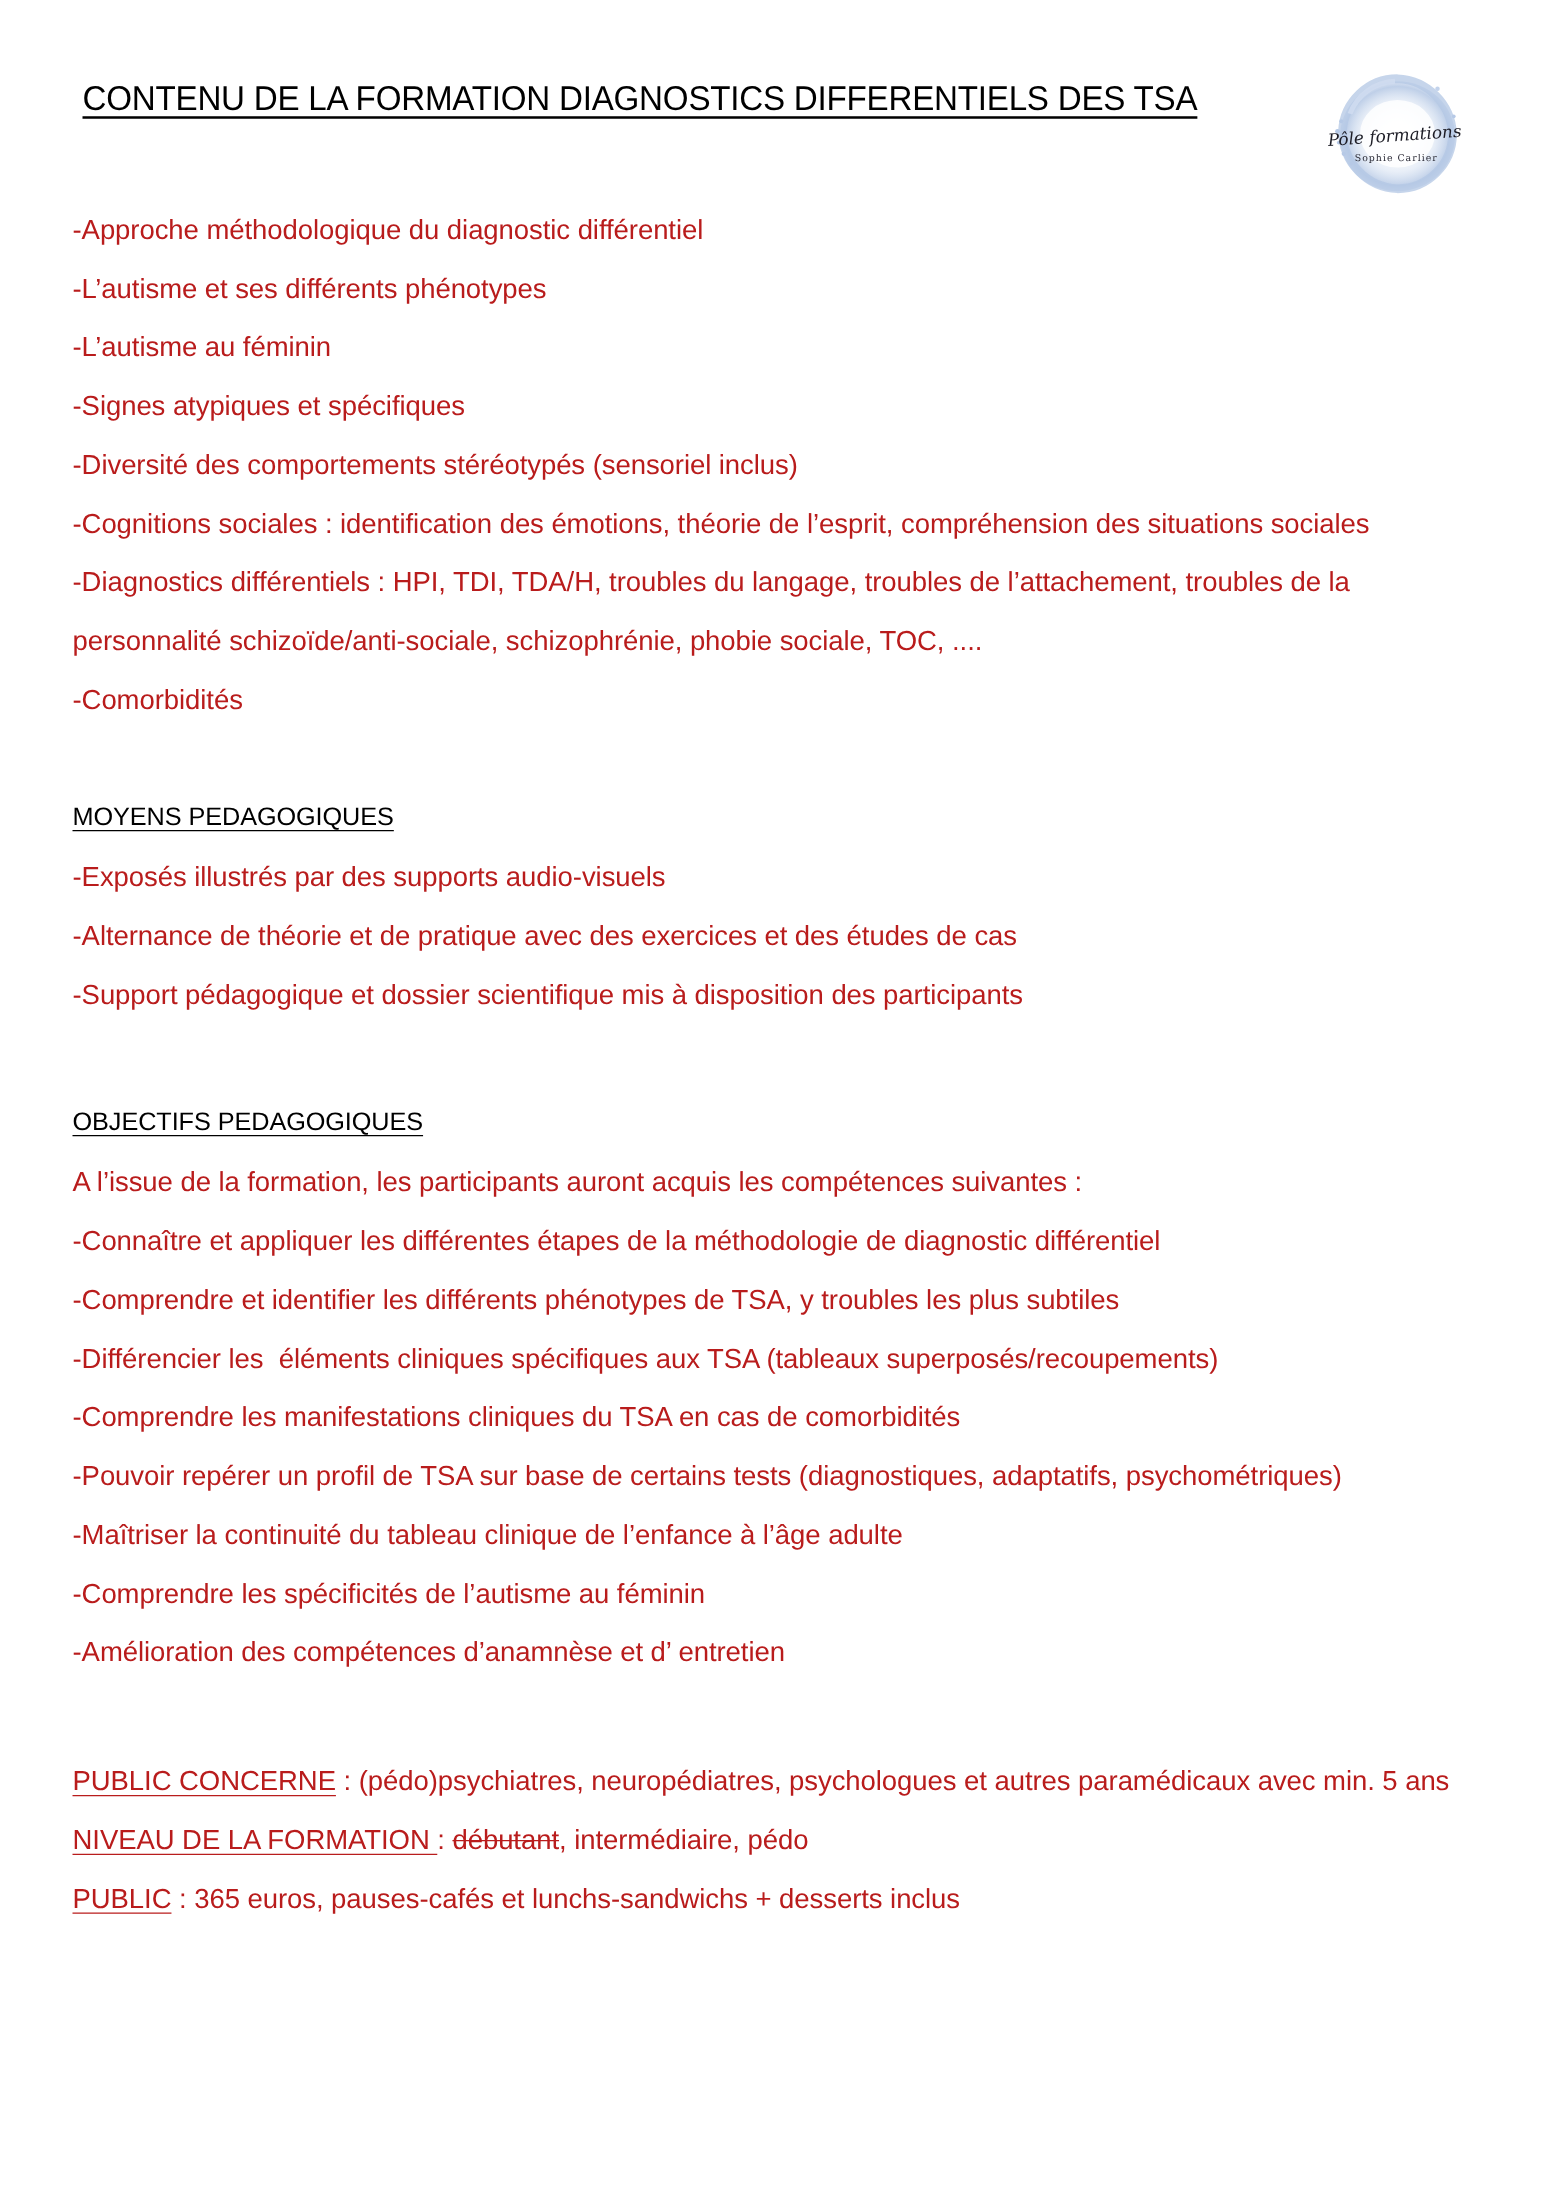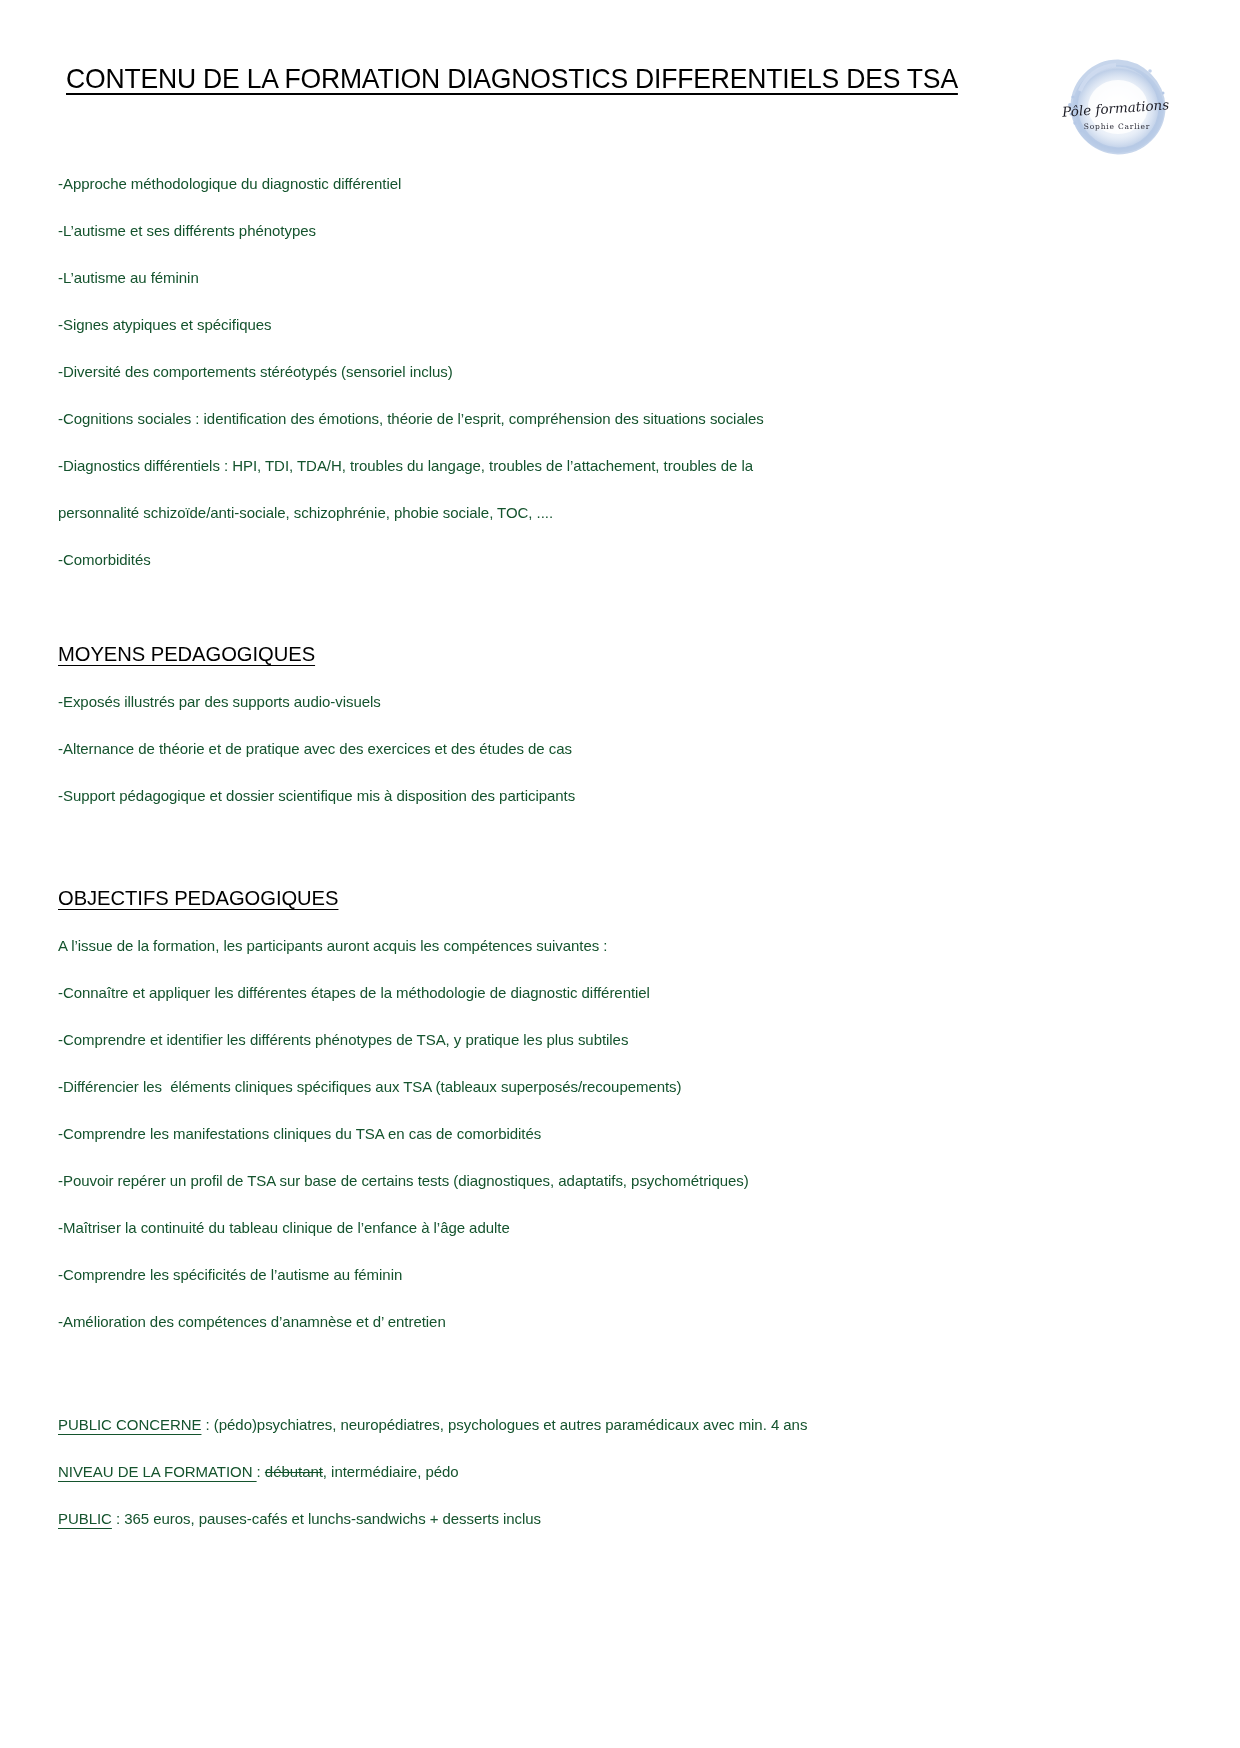--- a/index.html
+++ b/index.html
@@ -50,23 +50,23 @@
     position: absolute;
     right: -4px;
     top: -2px;
     width: 132px;
     height: 110px;
   }
   .logo svg { display: block; width: 132px; height: 110px; }
 
   
   .line {
-    font-size: 15px;
+    font-size: 22px;
     line-height: 47px;
-    color: #14532d;
+    color: #b91c1c;
     white-space: pre-wrap;
     letter-spacing: -0.05px;
   }
   .line.justified {
     text-align: justify;
     text-justify: inter-word;
   }
   .line.justified > span.j {
     display: inline;
   }
@@ -153,30 +153,30 @@
     <div class="line">-Alternance de théorie et de pratique avec des exercices et des études de cas</div>
     <div class="line">-Support pédagogique et dossier scientifique mis à disposition des participants</div>
   </div>
 
   <div class="spacer-lg"></div>
 
   <div class="block">
     <div class="heading"><span class="u">OBJECTIFS PEDAGOGIQUES</span></div>
     <div class="line">A l’issue de la formation, les participants auront acquis les compétences suivantes :</div>
     <div class="line">-Connaître et appliquer les différentes étapes de la méthodologie de diagnostic différentiel</div>
-    <div class="line">-Comprendre et identifier les différents phénotypes de TSA, y pratique les plus subtiles</div>
+    <div class="line">-Comprendre et identifier les différents phénotypes de TSA, y troubles les plus subtiles</div>
     <div class="line">-Différencier les  éléments cliniques spécifiques aux TSA (tableaux superposés/recoupements)</div>
     <div class="line">-Comprendre les manifestations cliniques du TSA en cas de comorbidités</div>
     <div class="line">-Pouvoir repérer un profil de TSA sur base de certains tests (diagnostiques, adaptatifs, psychométriques)</div>
     <div class="line">-Maîtriser la continuité du tableau clinique de l’enfance à l’âge adulte</div>
     <div class="line">-Comprendre les spécificités de l’autisme au féminin</div>
     <div class="line">-Amélioration des compétences d’anamnèse et d’ entretien</div>
   </div>
 
   <div class="spacer-lg"></div>
 
   <div class="block">
-    <div class="line"><span class="inline-u">PUBLIC CONCERNE</span><span> : (pédo)psychiatres, neuropédiatres, psychologues et autres paramédicaux avec min. 4 ans</span></div>
+    <div class="line"><span class="inline-u">PUBLIC CONCERNE</span><span> : (pédo)psychiatres, neuropédiatres, psychologues et autres paramédicaux avec min. 5 ans</span></div>
     <div class="line"><span class="inline-u">NIVEAU DE LA FORMATION </span><span>: </span><span class="strike">débutant</span><span>, intermédiaire, pédo</span></div>
     <div class="line"><span class="inline-u">PUBLIC</span><span> : 365 euros, pauses-cafés et lunchs-sandwichs + desserts inclus</span></div>
   </div>
 
 </div>
 
 </body></html>

